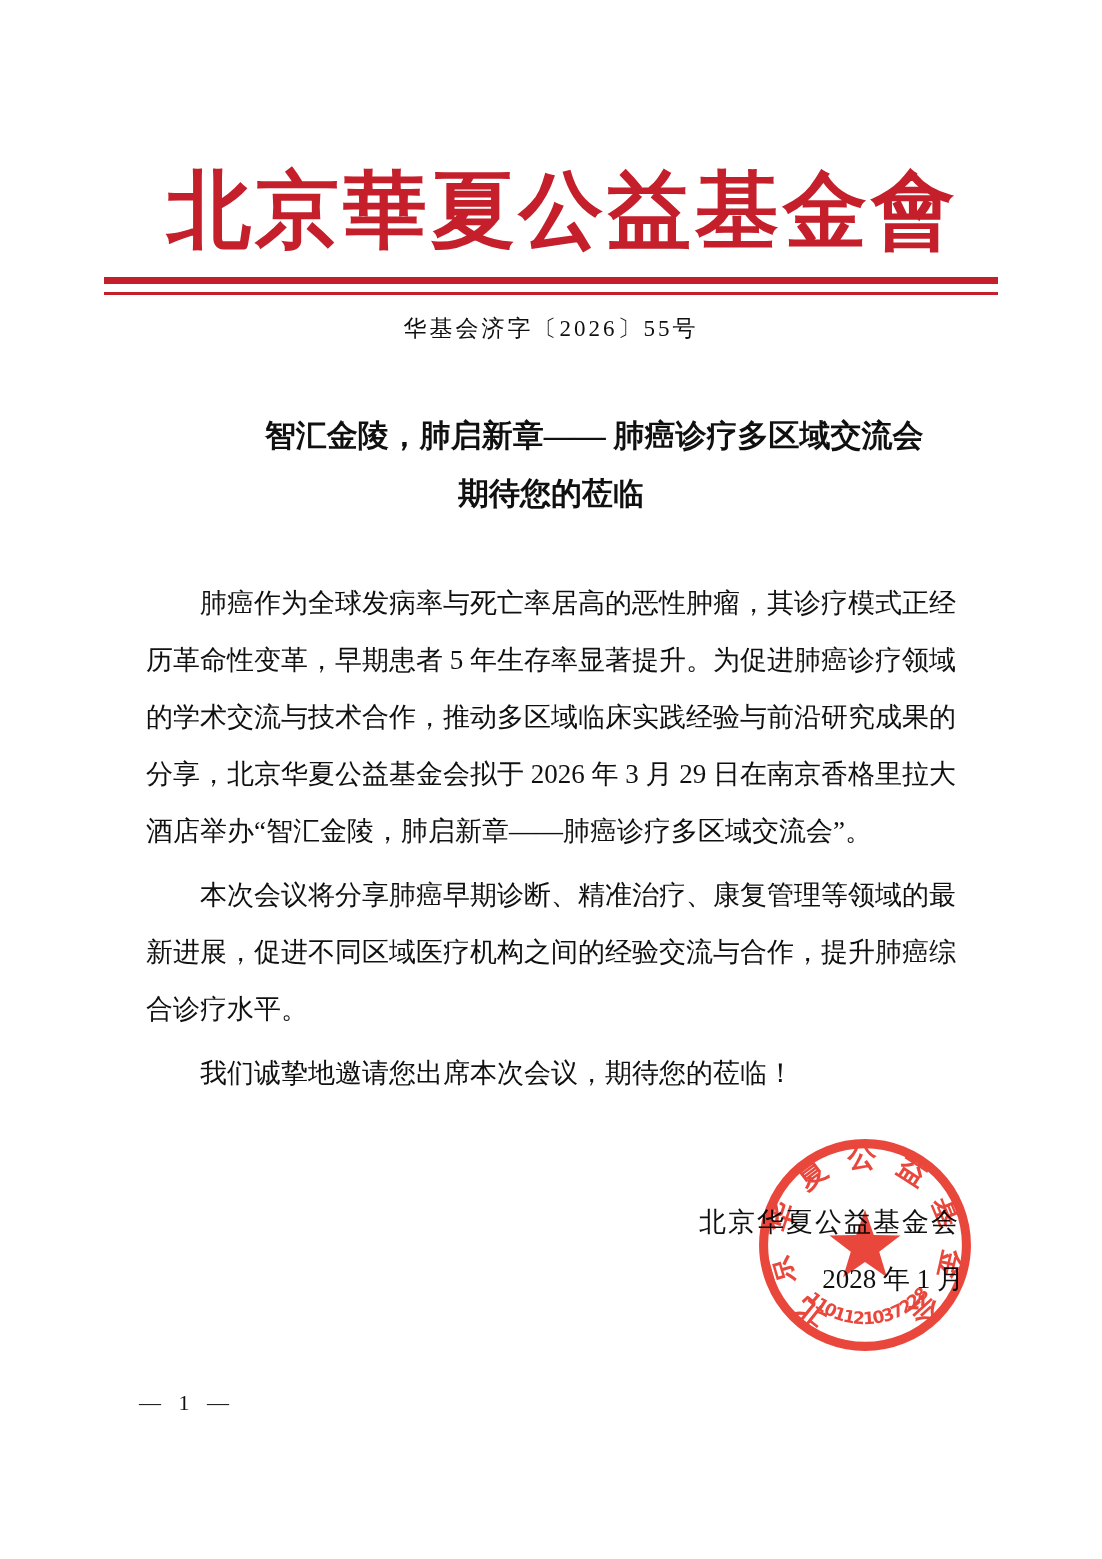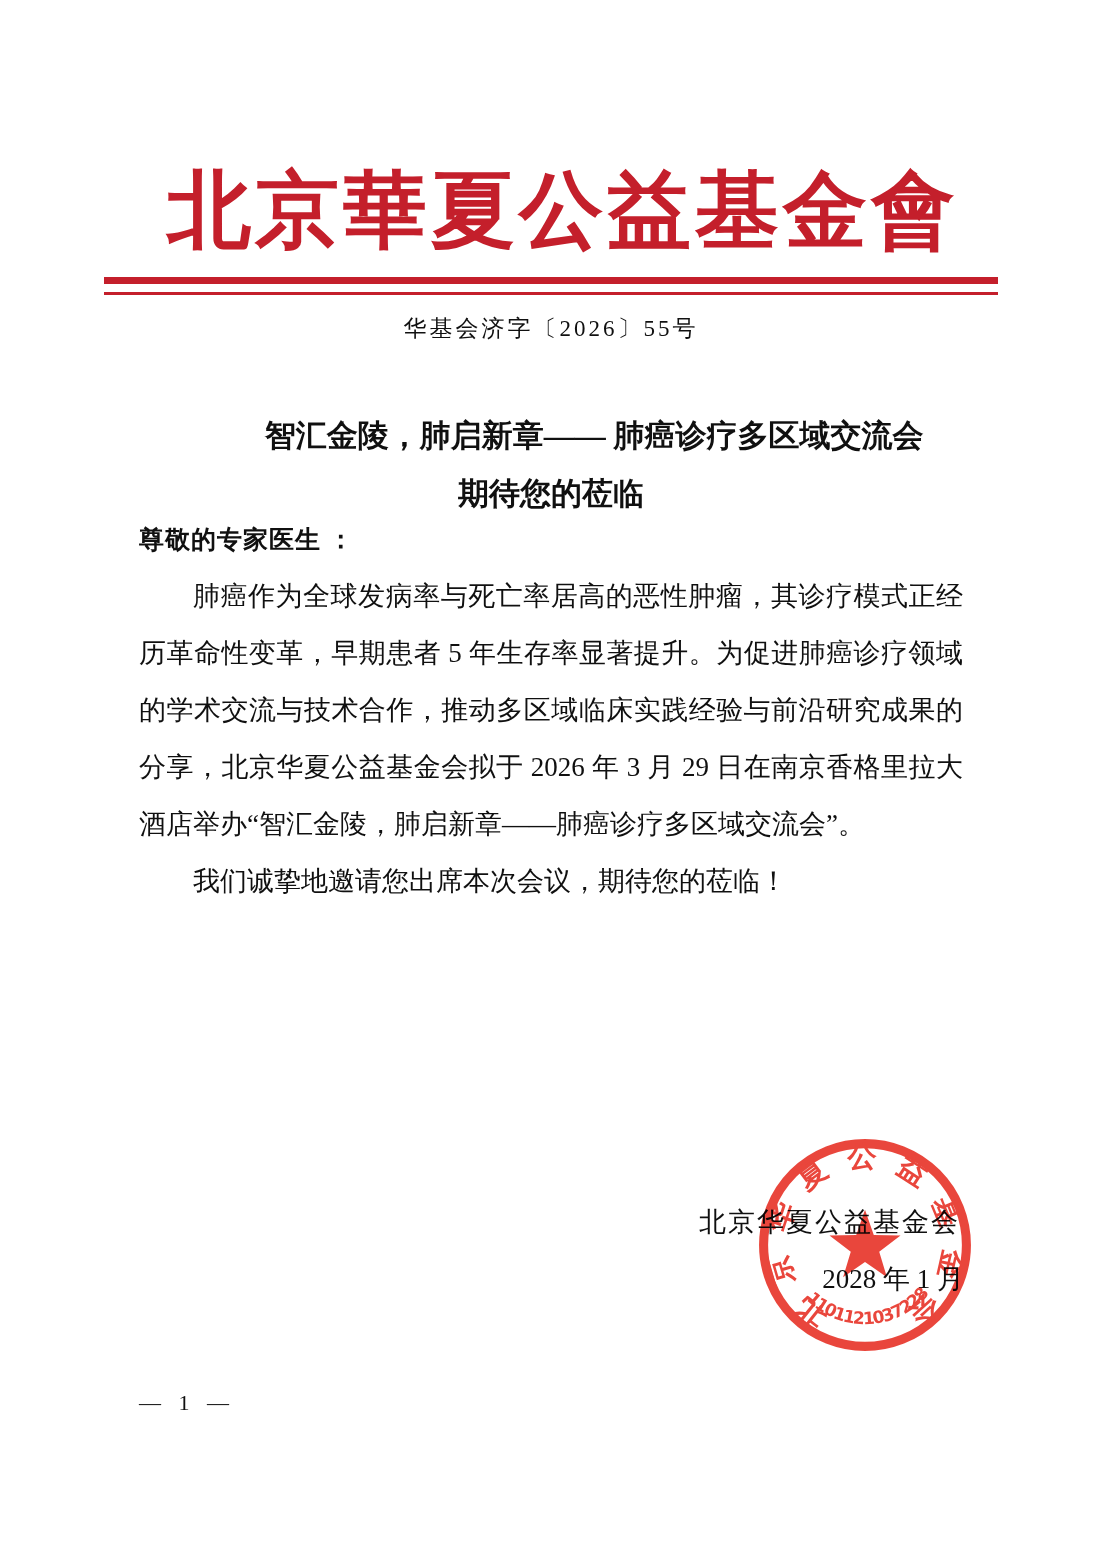--- a/index.html
+++ b/index.html
@@ -36,21 +36,21 @@
   .doc-title.line2{top:474px;}
   .salutation{
     position:absolute;top:524px;left:139px;
     font-weight:bold;font-size:25px;line-height:32px;letter-spacing:1px;
   }
   .body-text{
     position:absolute;top:568px;left:139px;width:824px;
     font-size:27px;line-height:57px;
     text-align:justify;
   }
-  .body-text p{margin:0;text-indent:2em;}
+  .body-text p{margin:7px;text-indent:2em;}
   .signature-org{
     position:absolute;top:1204px;right:142px;
     font-size:27px;line-height:36px;letter-spacing:2px;
   }
   .signature-date{
     position:absolute;top:1261px;right:138px;
     font-size:27px;line-height:36px;
   }
   .seal{
     position:absolute;left:754px;top:1134px;width:222px;height:222px;
@@ -69,24 +69,24 @@
   <h1 class="letterhead-title">北京華夏公益基金會</h1>
 
   <div class="rule-thick"></div>
   <div class="rule-thin"></div>
 
   <div class="doc-number">华基会济字〔2026〕55号</div>
 
   <h2 class="doc-title line1">智汇金陵，肺启新章—— 肺癌诊疗多区域交流会</h2>
   <h2 class="doc-title line2">期待您的莅临</h2>
 
-  <div class="salutation">尊敬的专家医生 ：</div>
 
   <div class="body-text">
     <p>肺癌作为全球发病率与死亡率居高的恶性肿瘤，其诊疗模式正经历革命性变革，早期患者 5 年生存率显著提升。为促进肺癌诊疗领域的学术交流与技术合作，推动多区域临床实践经验与前沿研究成果的分享，北京华夏公益基金会拟于 2026 年 3 月 29 日在南京香格里拉大酒店举办“智汇金陵，肺启新章——肺癌诊疗多区域交流会”。</p>
+    <p>本次会议将分享肺癌早期诊断、精准治疗、康复管理等领域的最新进展，促进不同区域医疗机构之间的经验交流与合作，提升肺癌综合诊疗水平。</p>
     <p>我们诚挚地邀请您出席本次会议，期待您的莅临！</p>
   </div>
 
   <div class="signature-org">北京华夏公益基金会</div>
 
   <div class="signature-date">2028 年 1 月</div>
 
   <svg class="seal" viewBox="0 0 220 220" xmlns="http://www.w3.org/2000/svg">
     <defs>
       <path id="sealTopArc" d="M 73.4 178.9 A 78 78 0 1 1 146.6 178.9" fill="none"></path>

